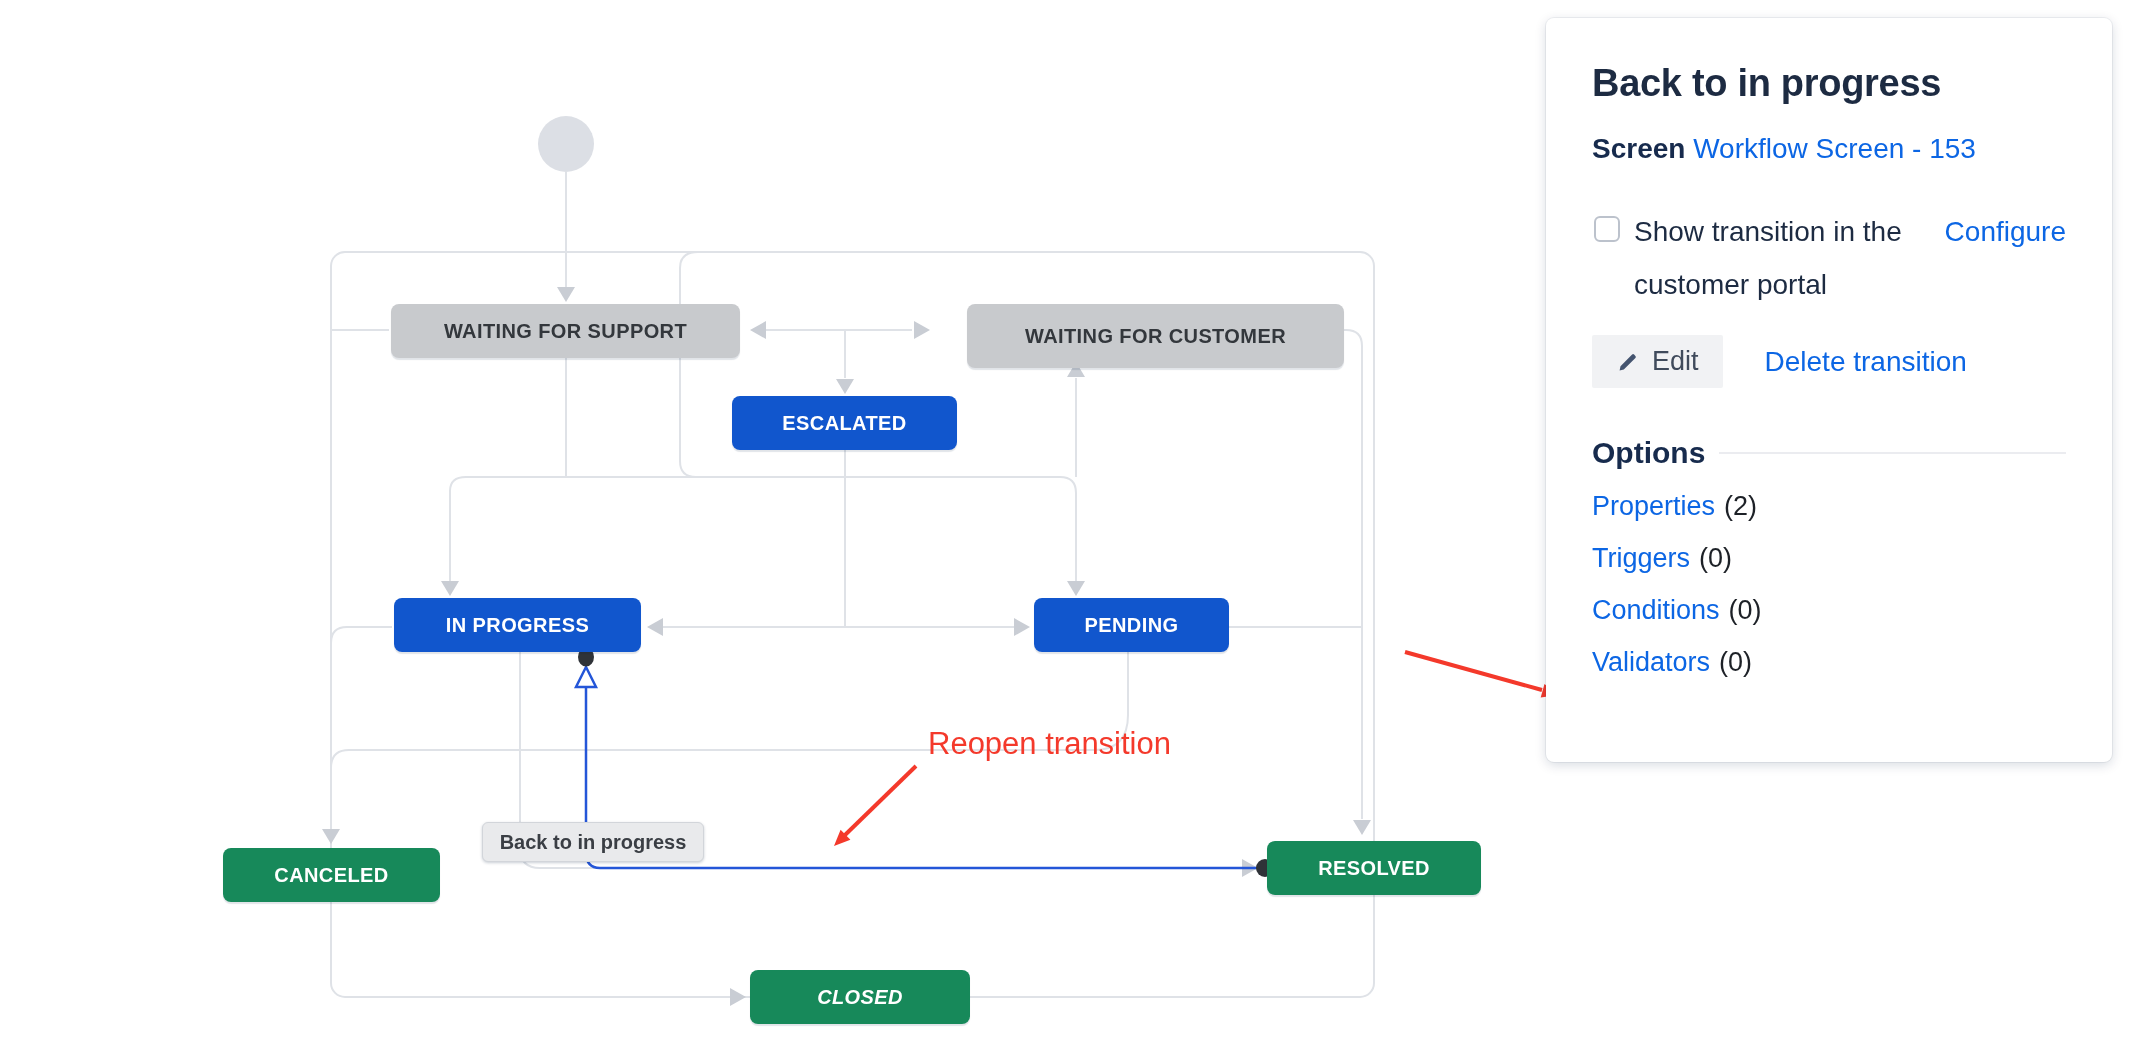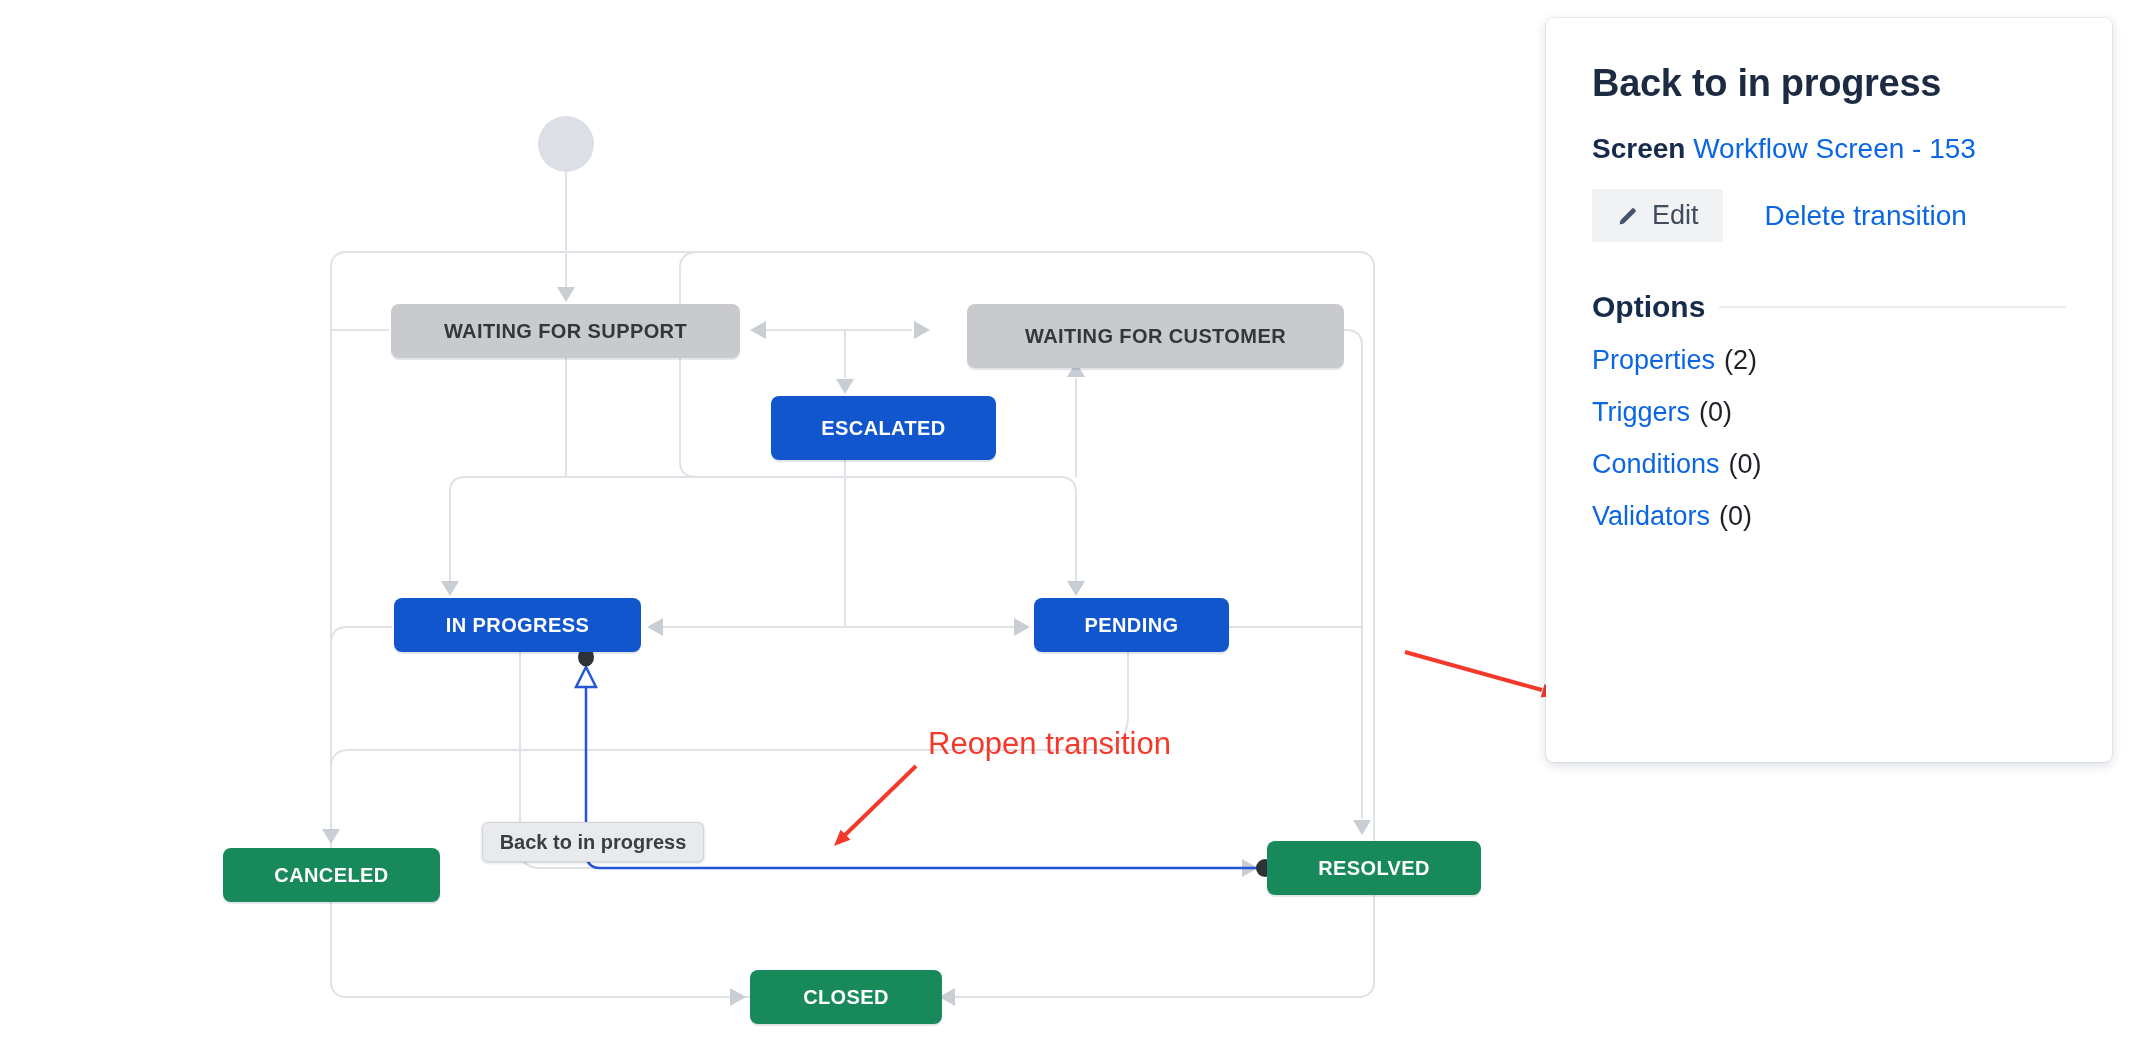--- a/index.html
+++ b/index.html
@@ -102,41 +102,46 @@
       <polygon points="834,846 850.4,839.8 840.6,829.8" stroke="none"></polygon>
       <path d="M1405,652 L1542,690"></path>
       <polygon points="1558,695 1540.7,697.4 1544.5,683.9" stroke="none"></polygon>
     </g>
   </svg>
 
   <div id="nodes">
       <div class="start-node" style="left: 538px; top: 116px; width: 56px; height: 56px;"></div>
       <div class="node node--gray" style="left: 391px; top: 304px; width: 349px; height: 54px;">WAITING FOR SUPPORT</div>
       <div class="node node--gray" style="left: 940px; top: 304px; width: 377px; height: 64px; margin-left: 27px;">WAITING FOR CUSTOMER</div>
-      <div class="node node--blue" style="left: 732px; top: 396px; width: 225px; height: 64px; margin-left: 39px;">ESCALATED</div>
+      <div class="node node--blue" style="left: 732px; top: 396px; width: 225px; height: 54px;">ESCALATED</div>
       <div class="node node--blue" style="left: 394px; top: 598px; width: 247px; height: 54px;">IN PROGRESS</div>
       <div class="node node--blue" style="left: 1034px; top: 598px; width: 195px; height: 54px;">PENDING</div>
       <div class="node node--green" style="left: 223px; top: 848px; width: 217px; height: 54px;">CANCELED</div>
       <div class="node node--green" style="left: 1267px; top: 841px; width: 214px; height: 54px;">RESOLVED</div>
-      <div class="node node--green" style="left: 750px; top: 970px; width: 192px; height: 54px;">CLOSED</div>
+      <div class="node node--green" style="left: 750px; top: 970px; width: 220px; height: 54px; font-style: italic;">CLOSED</div>
     </div>
 
   <div class="chip" style="left:482px;top:822px;width:220px;height:38px;">Back to in progress</div>
 
   <div class="annot-text" style="left:928px;top:726px;">Reopen transition</div>
 
   <div class="panel">
     <div class="p-title">Back to in progress</div>
 
     <div class="p-screen">
       <span class="lbl">Screen</span>
       <span> </span>
       <a class="blue">Workflow Screen - 153</a>
     </div>
 
+    <div class="p-check">
+      <span class="checkbox"></span>
+      <span class="txt">Show transition in the customer portal</span>
+      <a class="blue">Configure</a>
+    </div>
 
     <div class="p-actions">
       <button class="btn-edit">
         <span>
           <svg width="24" height="24" viewBox="0 0 24 24">
             <path d="M4.5 16.2 3.6 20.4 7.8 19.5 19.4 7.9a1.4 1.4 0 0 0 0-2L18.1 4.6a1.4 1.4 0 0 0-2 0 Z" fill="#44546F"></path>
           </svg>
         </span>
         <span>Edit</span>
       </button>

